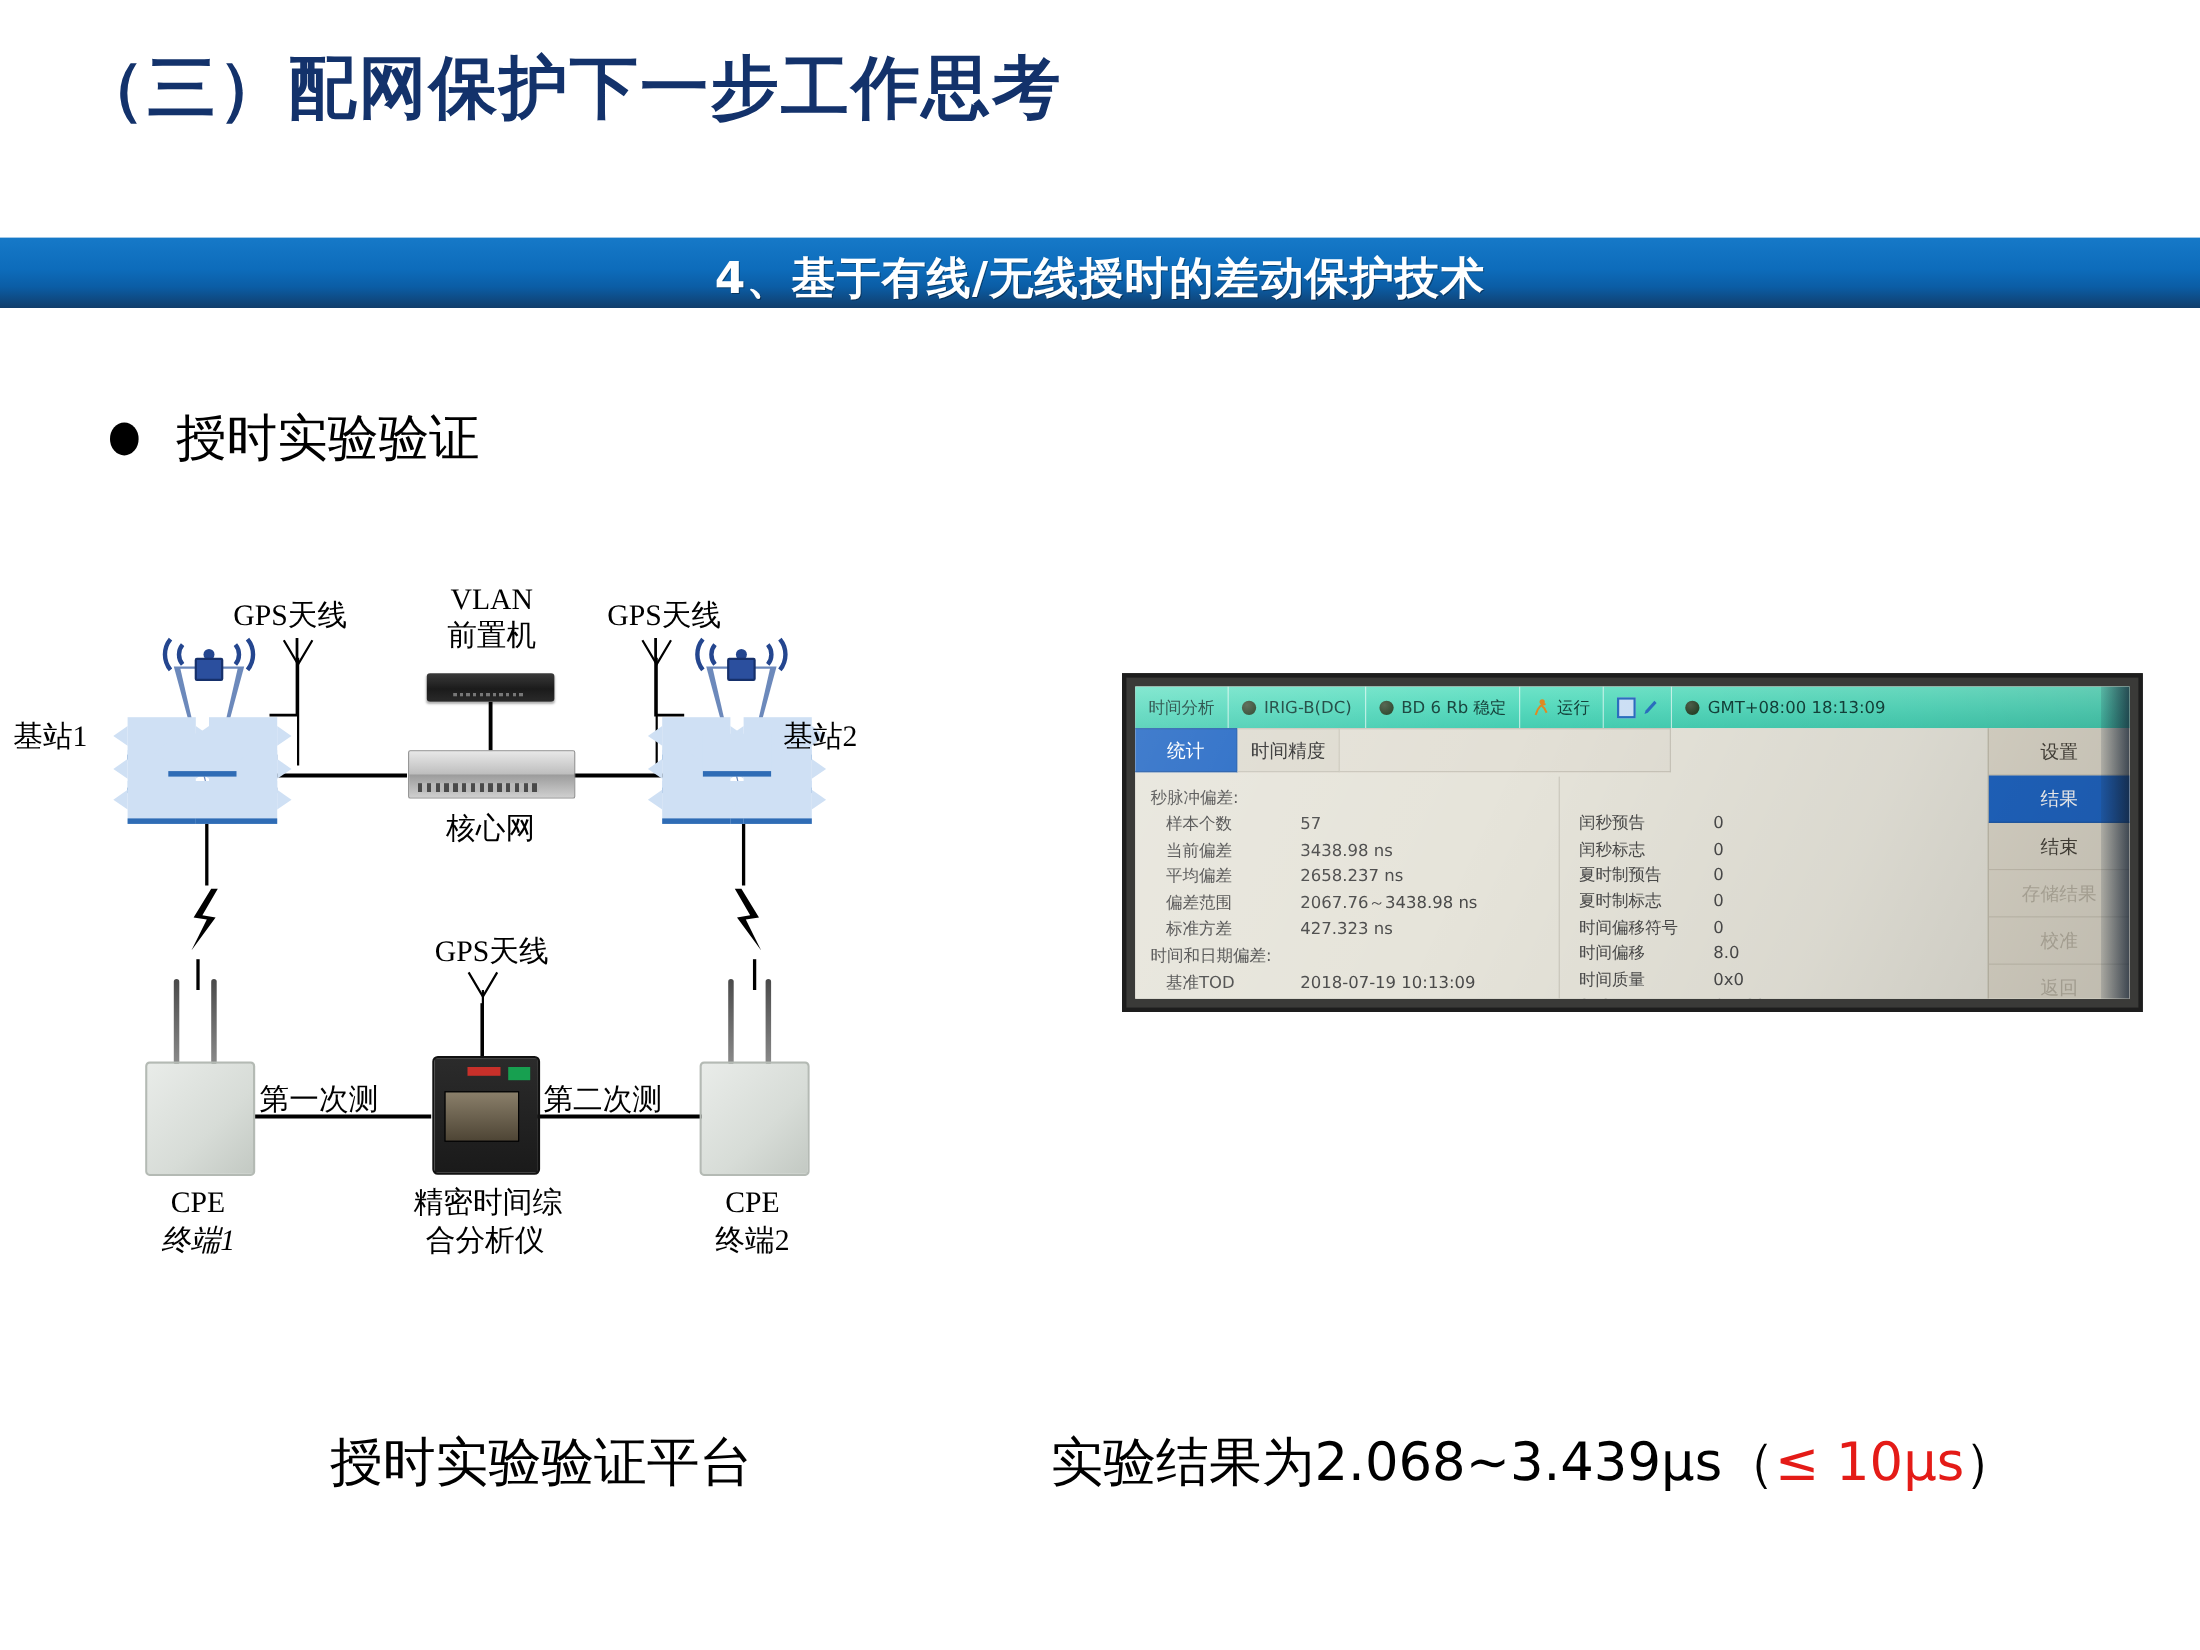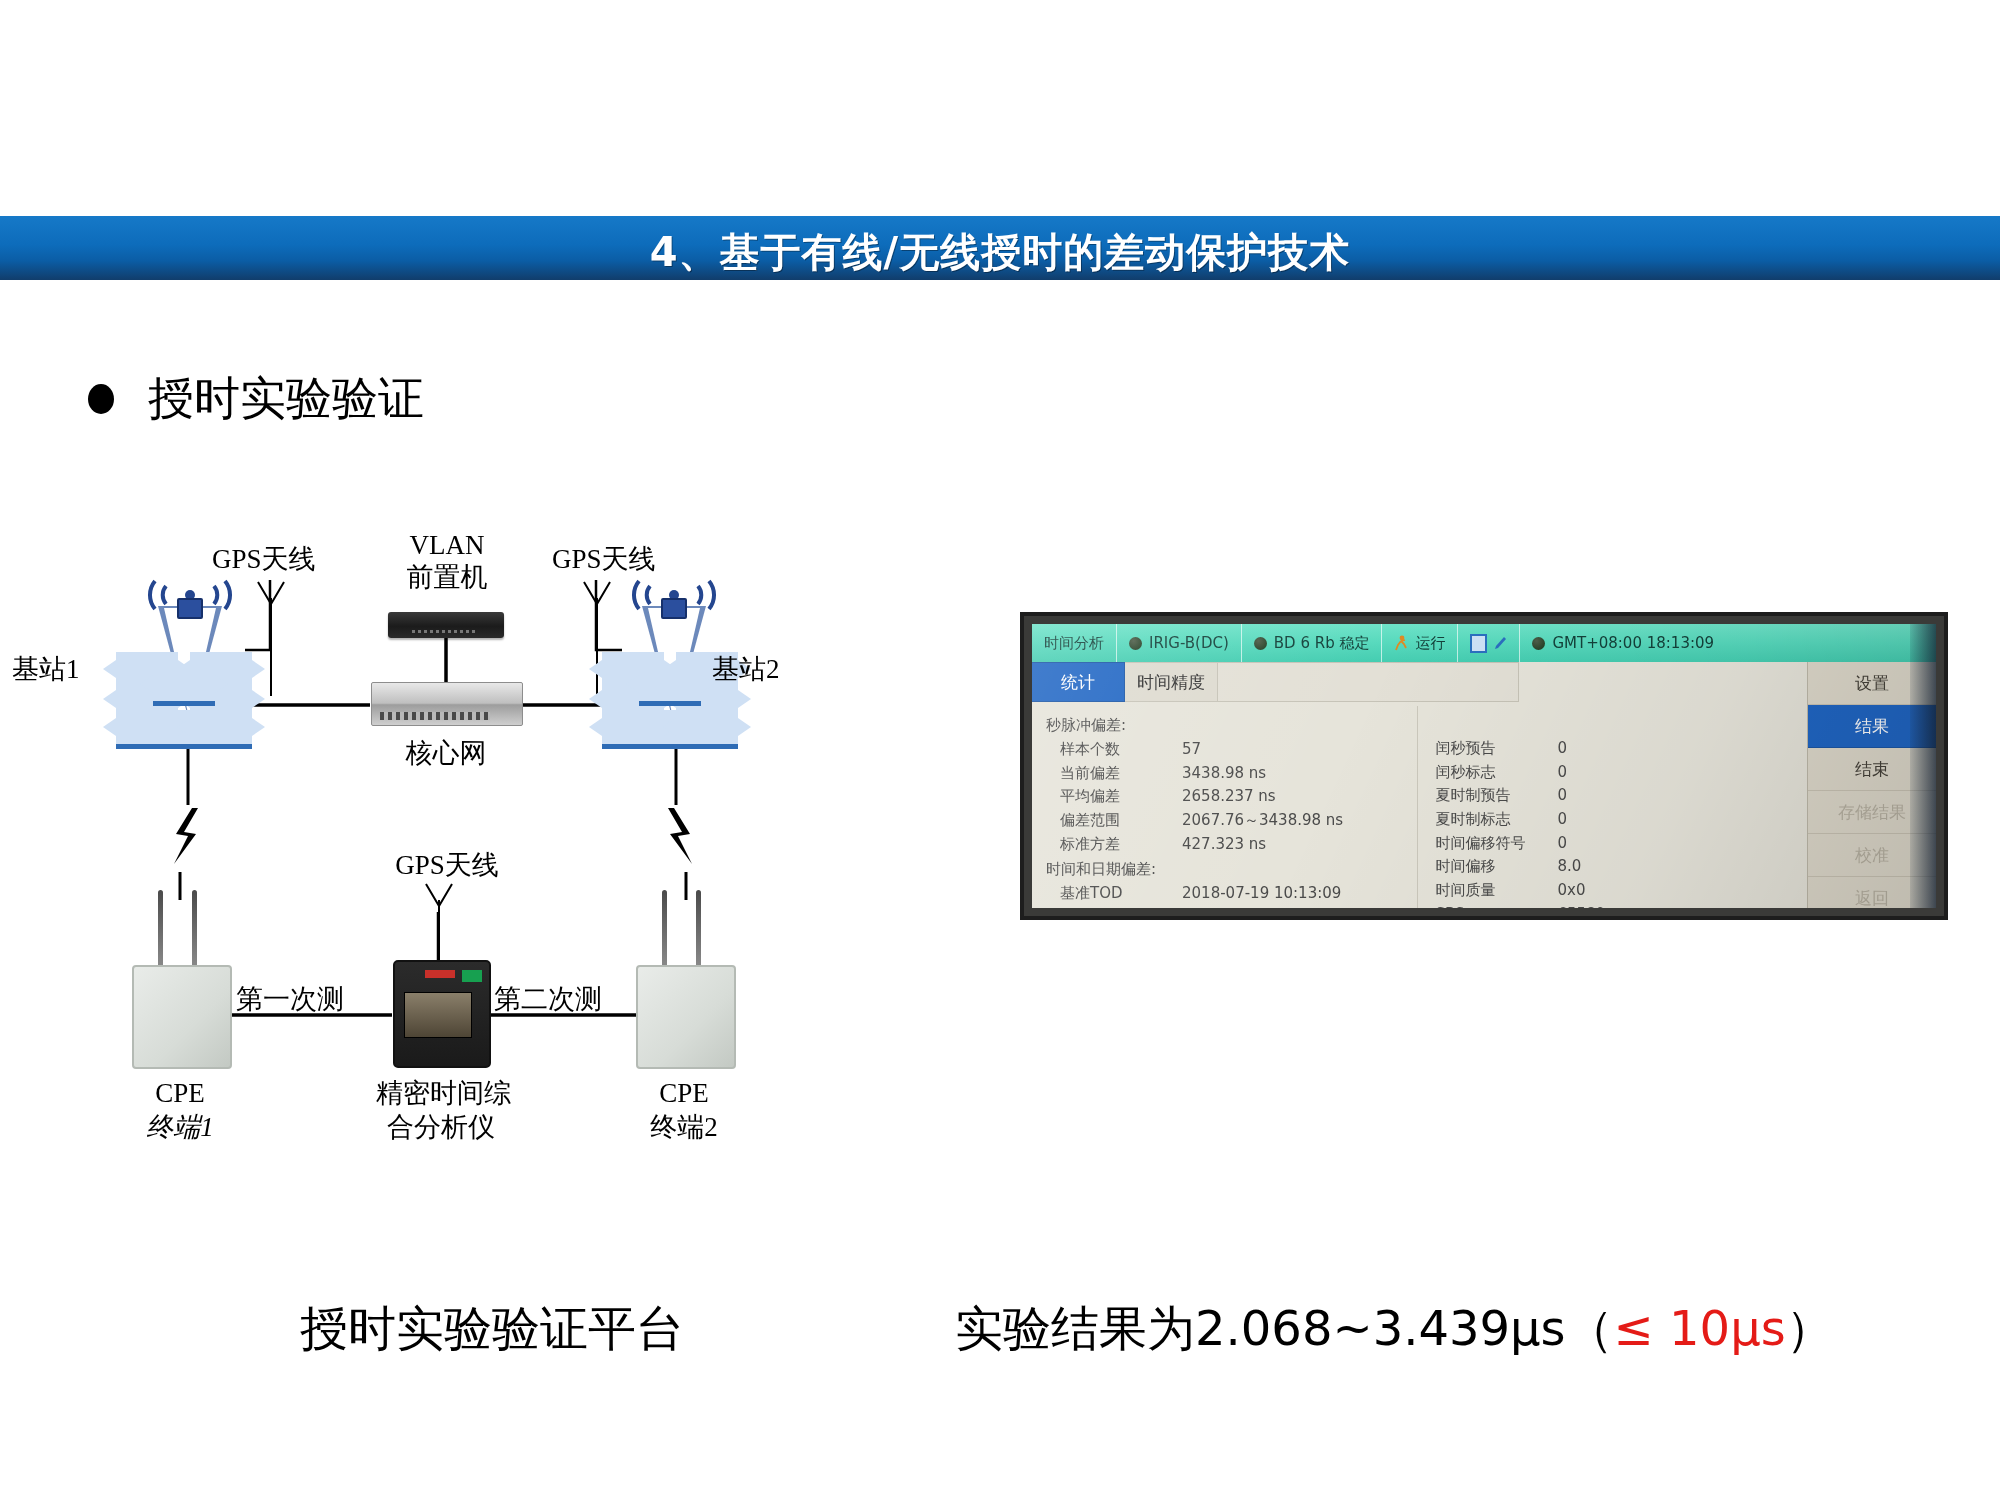--- a/index.html
+++ b/index.html
@@ -28,21 +28,21 @@
   }
   .banner-text{
     color:#ffffff;font-size:40px;font-weight:bold;letter-spacing:1px;
     text-shadow:1px 1px 0 rgba(0,0,0,.35);
     font-family:"DejaVu Sans","Liberation Sans",sans-serif;
     white-space:nowrap;
   }
 
   
   .bullet-row{position:absolute;display:flex;align-items:center;}
-  .bullet-1{left:88px;top:368px;justify-content:space-between;}
+  .bullet-1{left:100px;top:368px;justify-content:space-between;}
   .bullet-2{left:108px;top:462px;}
   .dot-marker{
     width:26px;height:30px;border-radius:50%;
     background:#000;margin-right:34px;flex:none;
   }
   .arrow-marker{
     width:30px;height:34px;margin-right:32px;flex:none;
     display:flex;align-items:center;justify-content:center;
   }
   .bullet-text{
@@ -211,20 +211,21 @@
   }
   .cap-left{left:300px;top:1297px;}
   .cap-right{left:955px;top:1297px;}
   .cap-red{color:#e41b17;}
 </style>
 </head>
 <body>
 
 <div class="slide">
 
+  <div class="page-title">（三）配网保护下一步工作思考</div>
 
   <div class="banner">
     <div class="banner-text">4、基于有线/无线授时的差动保护技术</div>
   </div>
 
   <div class="bullet-row bullet-1">
     <span class="dot-marker"></span>
     <span class="bullet-text">授时实验验证</span>
   </div>
 

